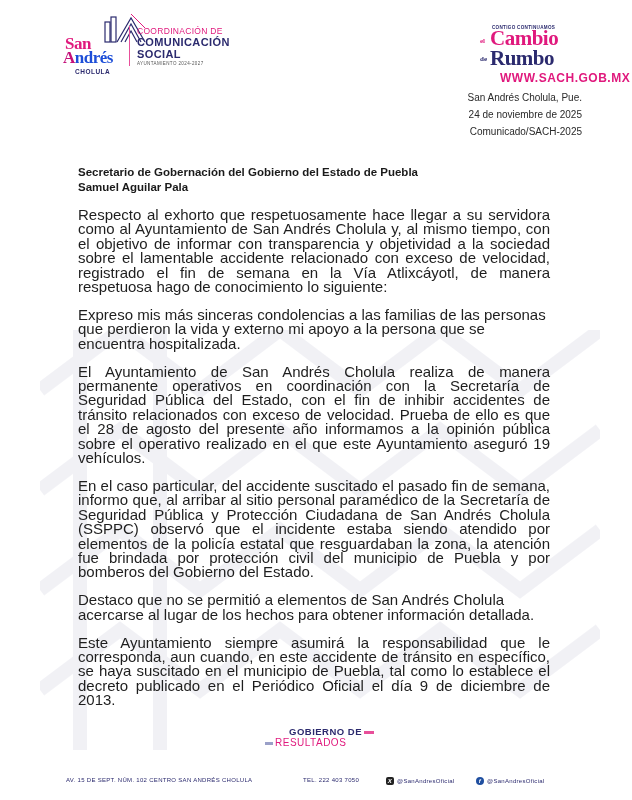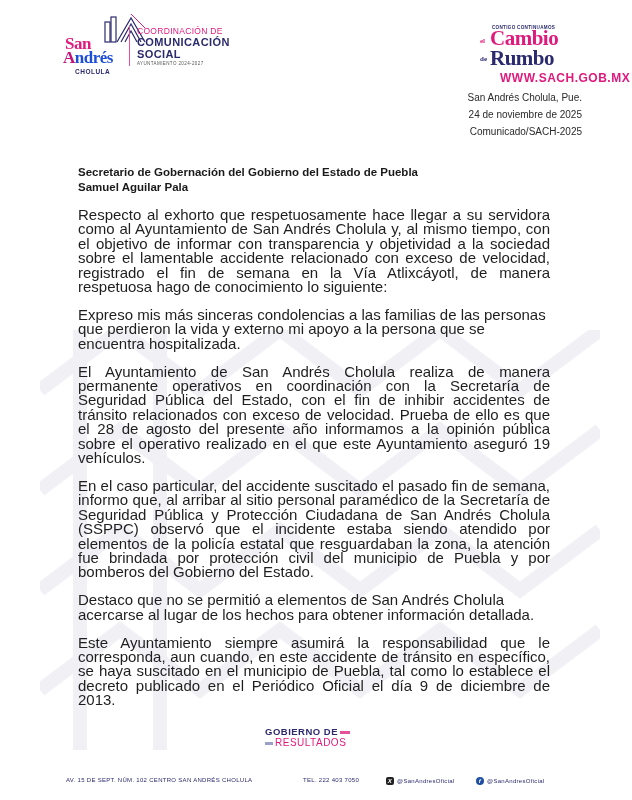--- a/index.html
+++ b/index.html
@@ -60,21 +60,21 @@
       position: absolute; left: 78px; top: 208px; width: 472px;
       font-size: 15px; line-height: 14.4px; color: #1e1e1e;
     }
     .body-text p { margin: 0 0 13.5px 0; text-align: justify; }
     .body-text p.nojust { text-align: left; }
 
     
     .gob {
       position: absolute; left: 265px; top: 726px; line-height: 11px;
     }
-    .gob .g1 { font-size: 9.5px; font-weight: bold; color: #2b2a6e; letter-spacing: 0.5px; }
+    .gob .g1 { font-size: 9.5px; font-weight: bold; color: #2b2a6e; letter-spacing: 0.5px; margin-left: 24px; }
     .gob .g1 .bar { display: inline-block; width: 10px; height: 3px; background: #e84f9a; vertical-align: middle; margin-left: 2px; }
     .gob .g2 { font-size: 10px; color: #e0197d; letter-spacing: 0.5px; }
     .gob .g2 .bar { display: inline-block; width: 8px; height: 3px; background: #9aa0c8; vertical-align: middle; margin-right: 2px; }
 
     .footer {
       position: absolute; left: 66px; top: 777px; width: 520px; height: 12px;
       font-size: 6px; color: #2b2a6e; letter-spacing: 0.3px; white-space: nowrap;
     }
     .footer span { position: absolute; top: 0; }
     .footer .addr { left: 0; }

